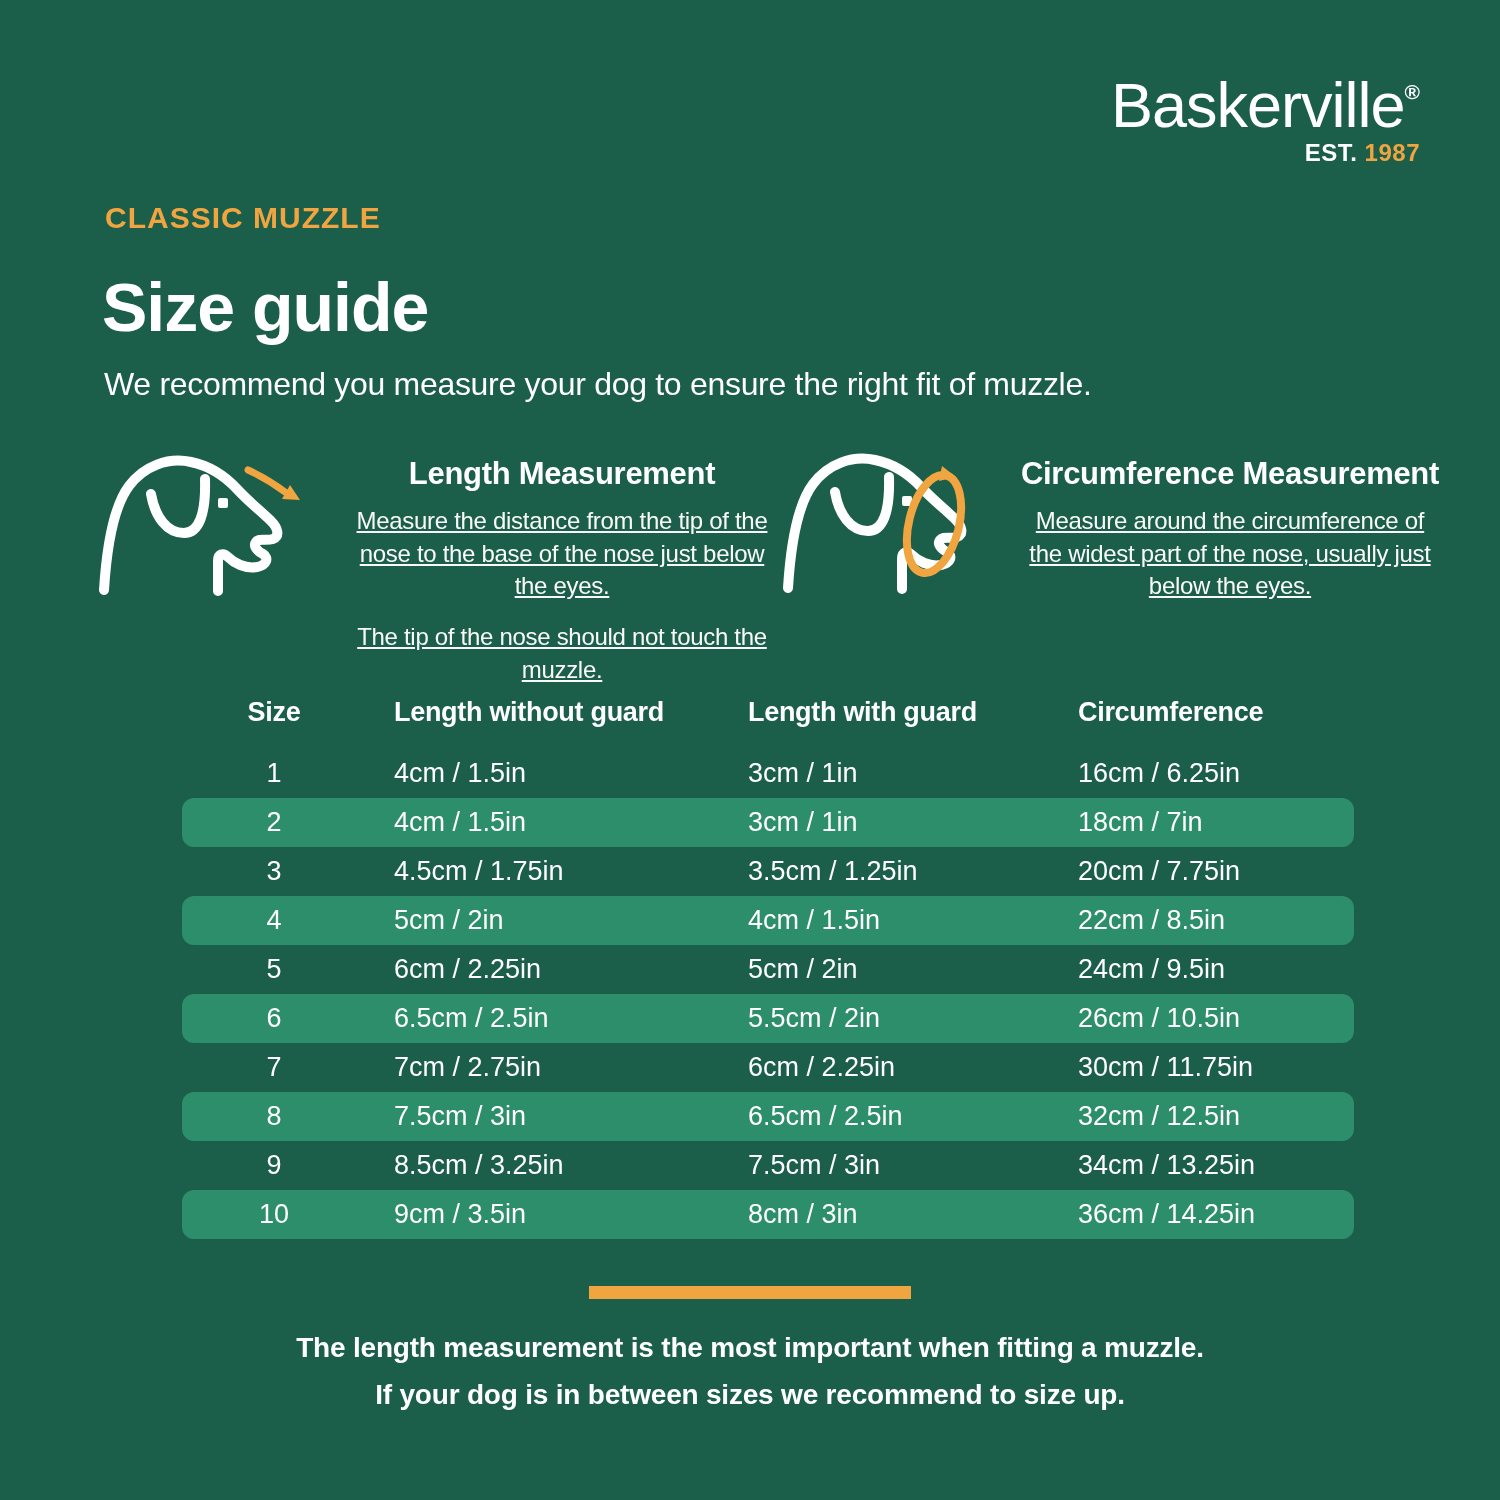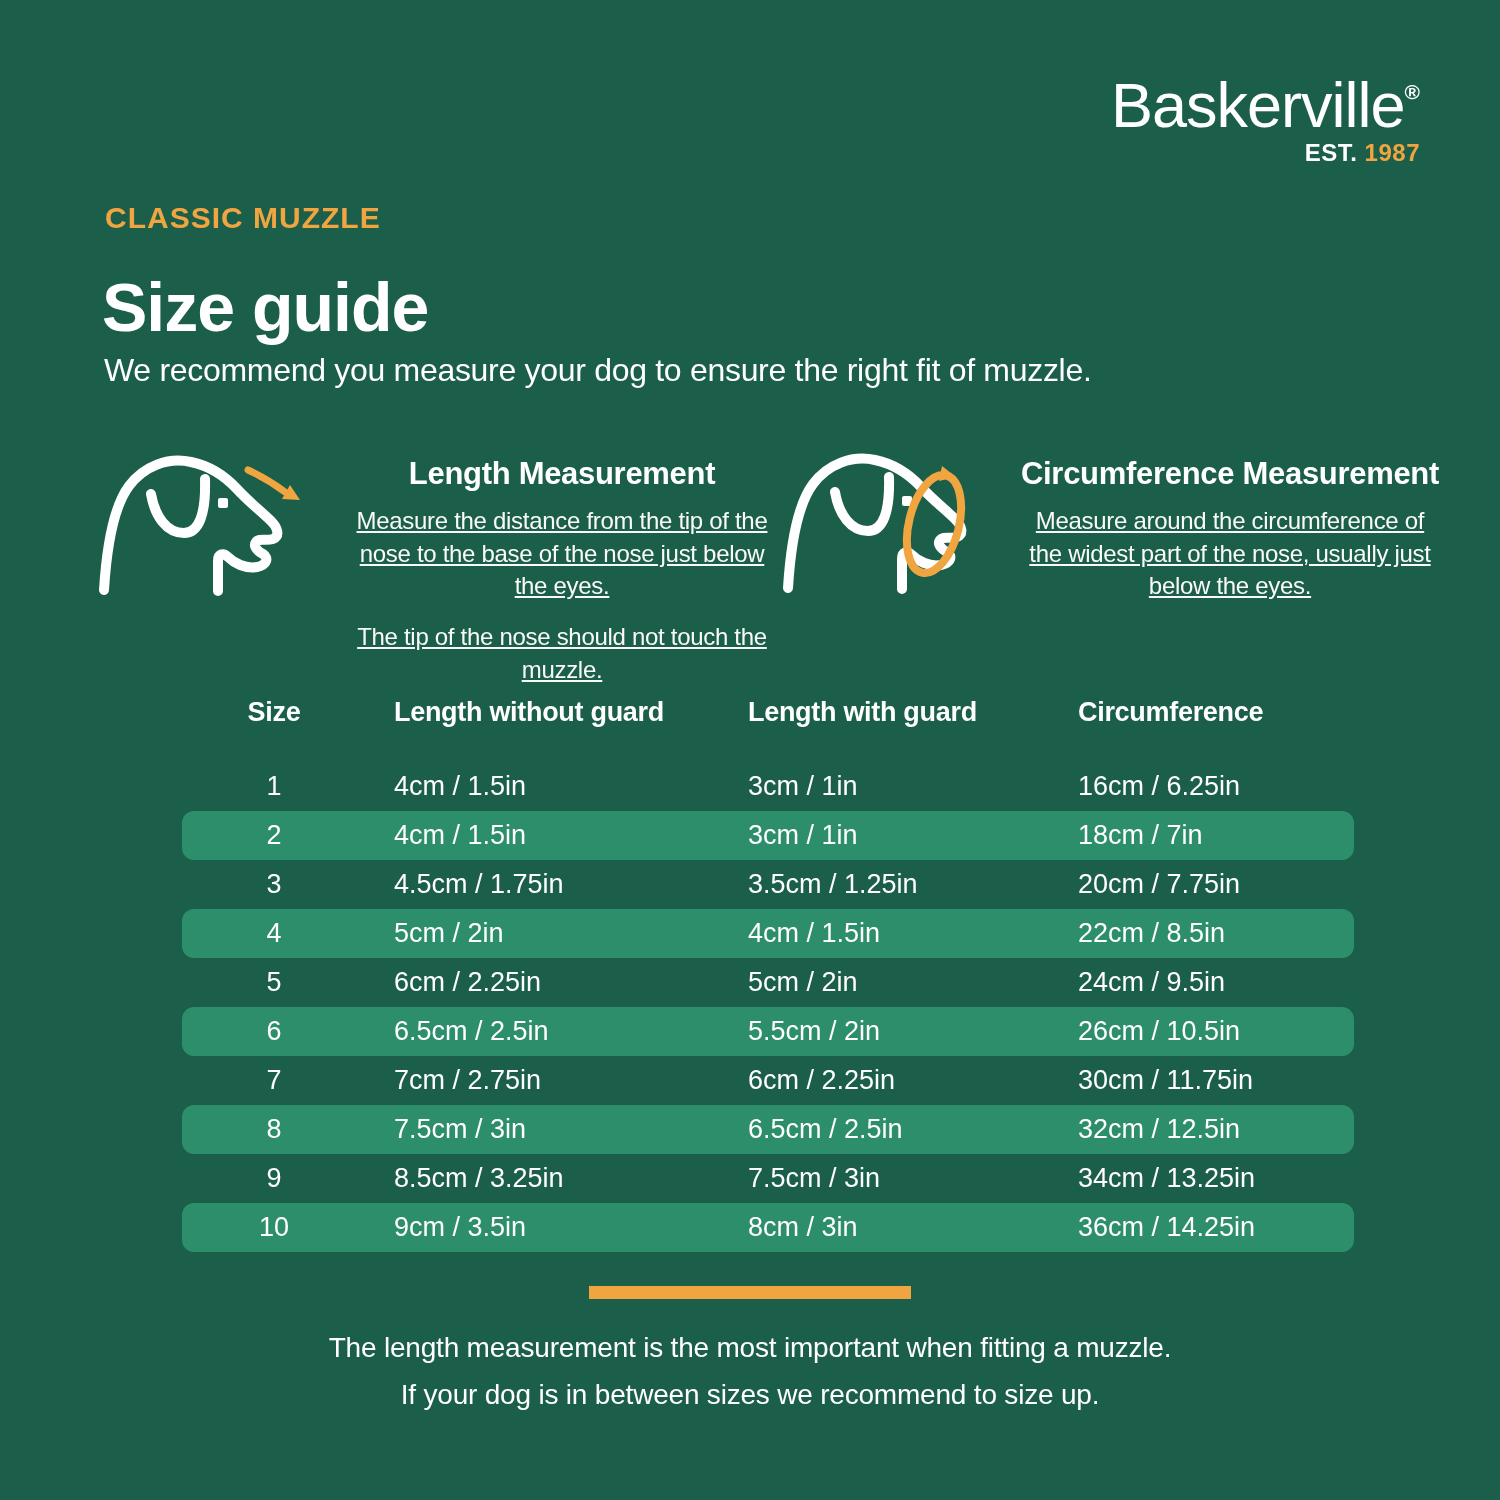--- a/index.html
+++ b/index.html
@@ -19,45 +19,45 @@
   
   .logo{top:74px;right:80px;text-align:right;line-height:1;}
   .brand{font-size:63px;font-weight:normal;letter-spacing:-1px;}
   .reg{font-size:21px;vertical-align:28px;font-weight:bold;}
   .est-line{margin-top:4px;font-size:24px;font-weight:bold;letter-spacing:.5px;}
   .est-year{color:var(--accent);}
 
   
   .eyebrow{left:105px;top:201px;font-size:30px;font-weight:bold;color:var(--accent);letter-spacing:1px;text-align:right;}
   .page-title{left:102px;top:268px;font-size:68px;font-weight:bold;letter-spacing:-1px;}
-  .subtitle{left:104px;top:352px;font-size:32px;font-weight:400;letter-spacing:-.3px;}
+  .subtitle{left:104px;top:366px;font-size:32px;font-weight:400;letter-spacing:-.3px;}
 
   
   .icon-box{width:220px;}
   .m-left-icon{left:98px;top:450px;}
   .m-right-icon{left:782px;top:448px;}
   .m-text{width:470px;text-align:center;}
   .m-left-text{left:327px;top:456px;}
   .m-right-text{left:995px;top:456px;}
   .m-title{font-size:31px;font-weight:bold;margin-bottom:13px;letter-spacing:-.3px;}
   .m-para{font-size:24px;line-height:1.36;letter-spacing:-.3px;white-space:pre-line;margin-bottom:18px;color:#FAFBF8;text-decoration:underline;}
 
   
   .size-table{left:182px;top:691px;width:1172px;}
-  .thead{display:flex;align-items:center;height:42px;font-size:27px;font-weight:bold;letter-spacing:-.3px;margin-bottom:29px;}
+  .thead{display:flex;align-items:center;height:42px;font-size:27px;font-weight:bold;letter-spacing:-.3px;margin-bottom:16px;}
   .row{display:flex;align-items:center;height:49px;font-size:27px;border-radius:12px;}
   .row.hl{background:var(--row-highlight);}
   .c1{width:184px;text-align:center;}
   .c2{width:382px;padding-left:28px;}
   .c3{width:330px;}
   .c4{flex:1;}
 
   
   .divider{top:1286px;left:50%;transform:translateX(-50%);width:322px;height:13px;background:var(--accent);}
-  .footer{top:1324px;left:0;width:1500px;text-align:center;font-size:28px;font-weight:normal;line-height:1.68;letter-spacing:-.2px;}
+  .footer{top:1324px;left:0;width:1500px;text-align:center;font-size:28px;font-weight:bold;line-height:1.68;letter-spacing:-.2px;}
 
   svg{display:block;}
 </style>
 </head>
 <body>
 
 <div class="abs logo">
   <div><span class="brand">Baskerville</span><span class="reg">®</span></div>
   <div class="est-line"><span>EST.</span> <span class="est-year">1987</span></div>
 </div>

